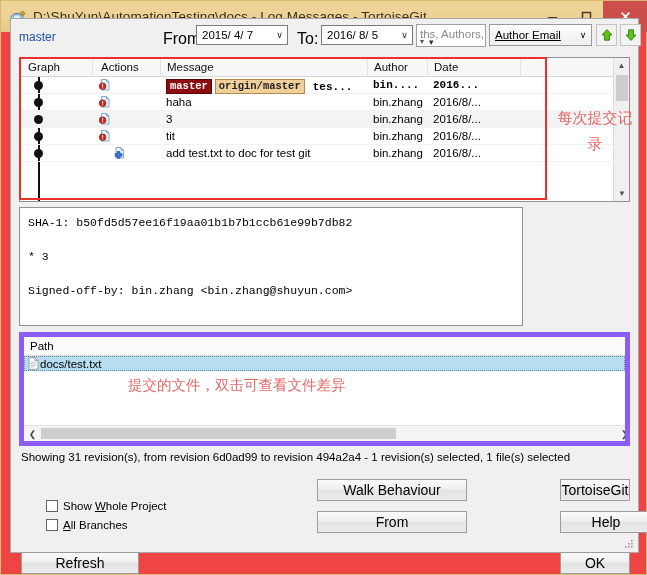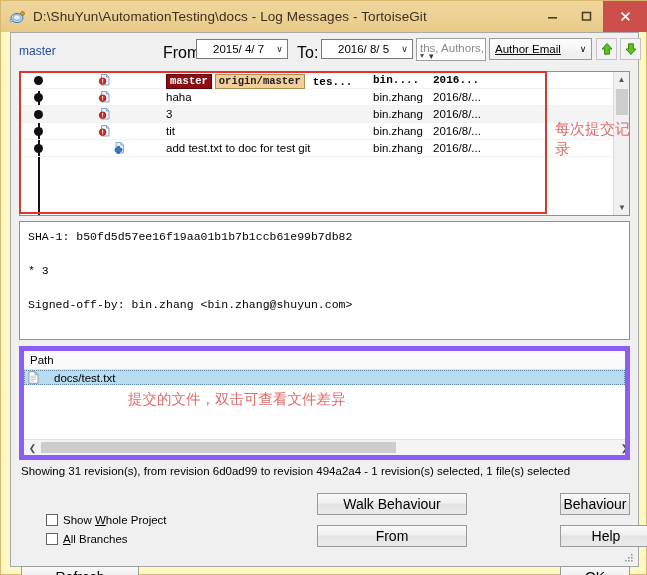--- a/index.html
+++ b/index.html
@@ -13,21 +13,21 @@
     color: #000;
     overflow: hidden;
     position: relative;
   }
 
   
   #window {
     position: absolute;
     left: 0; top: 0;
     width: 647px; height: 575px;
-    background: #fef9c3;
+    background: #ef4444;
     box-sizing: border-box;
     border: 1px solid #d8b96f;
   }
   #titlebar {
     position: absolute;
     left: 0; top: 0;
     width: 647px; height: 31px;
     background: linear-gradient(to bottom, #f0d59b 0%, #ecd092 60%, #e6c886 100%);
     display: flex;
     align-items: center;
@@ -58,21 +58,21 @@
   }
   .wbtn svg { display: block; }
   #btn-close {
     width: 45px;
     background: #cd4f4c;
   }
 
   
   #client {
     position: absolute;
-    left: 9px; top: 31px;
+    left: 9px; top: 17px;
     width: 629px; height: 535px;
     background: #f0f0f0;
     border: 1px solid #a8a8a8;
     box-sizing: border-box;
   }
 
   
   #toolbar {
     position: absolute;
     left: 0; top: 0;
@@ -100,21 +100,21 @@
     height: 20px;
     background: #fff;
     border: 1px solid #7a7a7a;
     box-sizing: border-box;
     display: flex;
     align-items: center;
     font-size: 11.5px;
     cursor: pointer;
   }
   .date-combo .dval {
-    padding-left: 16px;
+    padding-left: 5px;
     flex: 1;
     white-space: pre;
     font-family: "Liberation Sans", sans-serif;
   }
   .date-combo .darrow {
     width: 15px;
     text-align: center;
     font-size: 9px;
     color: #222;
   }
@@ -308,29 +308,30 @@
     border: 2px solid #e8302c;
     box-sizing: border-box;
     pointer-events: none;
   }
   #anno-text-1 {
     position: absolute;
     left: 544px; top: 86px;
     width: 80px;
     color: #e36a6a;
     font-size: 15px;
-    line-height: 20px;
+    line-height: 26px;
     font-family: "DejaVu Sans", sans-serif;
+    text-align: center;
   }
 
   
   #msg-box {
     position: absolute;
     left: 8px; top: 188px;
-    width: 611px; height: 119px;
+    width: 504px; height: 119px;
     background: #fff;
     border: 1px solid #919191;
     box-sizing: border-box;
     padding: 6px 8px;
     overflow: hidden;
     font-family: "Liberation Mono", monospace;
     font-size: 11.5px;
     line-height: 17px;
     white-space: pre;
     color: #000;
@@ -366,21 +367,21 @@
     background: #b8dcf0;
     border: 1px dotted #5a88a8;
     box-sizing: border-box;
     display: flex;
     align-items: center;
     cursor: pointer;
   }
   #path-row .fname {
     font-size: 11.5px;
     color: #000;
-    margin-left: 15px;
+    margin-left: 1px;
   }
   .file-icon {
     width: 11px; height: 13px;
     margin-left: 3px;
     flex: none;
   }
   #anno-text-2 {
     position: absolute;
     left: 117px; top: 357px;
     color: #e36a6a;
@@ -534,20 +535,32 @@
         </svg>
       </div>
       <div class="arrow-btn" id="btn-down">
         <svg width="14" height="14" viewBox="0 0 14 14">
           <path d="M7 12.5 L2 7 L4.6 7 L4.6 1.8 L9.4 1.8 L9.4 7 L12 7 Z" fill="#5fc21b" stroke="#2f7a07" stroke-width="0.9"></path>
         </svg>
       </div>
     </div>
 
     <div id="table-wrap">
+      <div id="table-head">
+        <span class="th" style="left:8px">Graph</span>
+        <span class="th" style="left:81px">Actions</span>
+        <span class="th" style="left:147px">Message</span>
+        <span class="th" style="left:354px">Author</span>
+        <span class="th" style="left:414px">Date</span>
+        <span class="sep" style="left:72px"></span>
+        <span class="sep" style="left:140px"></span>
+        <span class="sep" style="left:347px"></span>
+        <span class="sep" style="left:407px"></span>
+        <span class="sep" style="left:500px"></span>
+      </div>
 
       <div id="graph-line"></div>
 
       <div class="row">
         <span class="graph-node"></span>
         <span class="cell c-actions">
           <svg width="14" height="14" viewBox="0 0 14 14">
             <path d="M3.5 1.5 h5 l2.5 2.5 v8 h-7.5 z" fill="#e9f1fb" stroke="#7b9ec4" stroke-width="0.9"></path>
             <path d="M8.5 1.5 v2.5 h2.5" fill="none" stroke="#7b9ec4" stroke-width="0.9"></path>
             <circle cx="4.6" cy="8.2" r="3.3" fill="#cf2a24" stroke="#8c120e" stroke-width="0.7"></circle>
@@ -668,21 +681,21 @@
       <span class="chk-box"></span>
       <span class="chk-label"><span>Show </span><span class="acc">W</span><span>hole Project</span></span>
     </div>
     <div class="chk-row" id="chk-branch">
       <span class="chk-box"></span>
       <span class="chk-label"><span></span><span class="acc">A</span><span>ll Branches</span></span>
     </div>
 
     <div class="btn" id="btn-walk">Walk Behaviour</div>
     <div class="btn" id="btn-view">From</div>
-    <div class="btn" id="btn-stats">Behaviour</div>
+    <div class="btn" id="btn-stats">TortoiseGit</div>
     <div class="btn" id="btn-help">Help</div>
     <div class="btn" id="btn-refresh">Refresh</div>
     <div class="btn" id="btn-ok">OK</div>
 
     <div id="grip">
       <svg width="12" height="12" viewBox="0 0 12 12">
         <g fill="#9a9a9a">
           <rect x="8" y="2" width="1.6" height="1.6"></rect>
           <rect x="5" y="5" width="1.6" height="1.6"></rect>
             <rect x="8" y="5" width="1.6" height="1.6"></rect>

